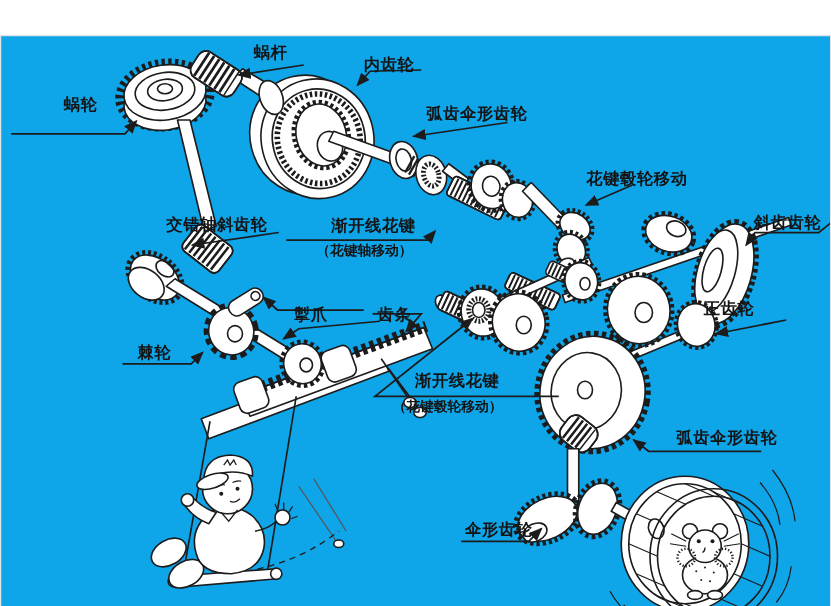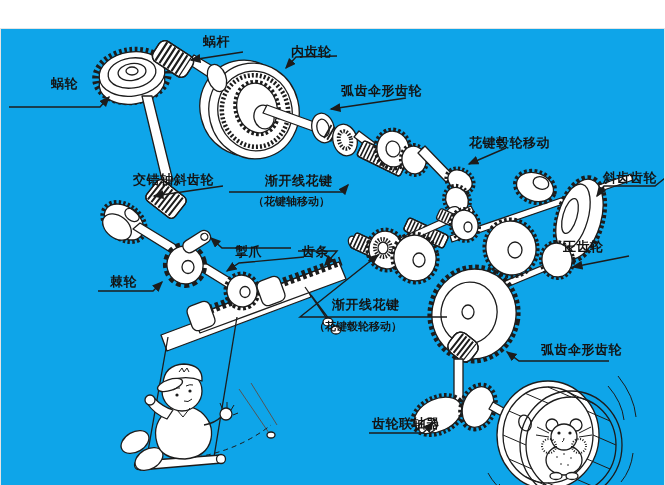--- a/index.html
+++ b/index.html
@@ -308,15 +308,15 @@
   <div class="lbl" style="left:264px;top:145px">渐开线花键</div>
   <div class="lbl small" style="left:252px;top:165px">（花键轴移动）</div>
   <div class="lbl" style="left:602px;top:142px">斜齿齿轮</div>
   <div class="lbl" style="left:234px;top:216px">掣爪</div>
   <div class="lbl" style="left:301px;top:216px">齿条</div>
   <div class="lbl" style="left:562px;top:211px">正齿轮</div>
   <div class="lbl" style="left:109px;top:246px">棘轮</div>
   <div class="lbl" style="left:331px;top:269px">渐开线花键</div>
   <div class="lbl small" style="left:313px;top:290px">（花键毂轮移动）</div>
   <div class="lbl" style="left:540px;top:314px">弧齿伞形齿轮</div>
-  <div class="lbl" style="left:371px;top:388px">齿轮联轴器</div>
+  <div class="lbl" style="left:371px;top:388px">伞形齿轮</div>
 
 </div>
 
 </body></html>

